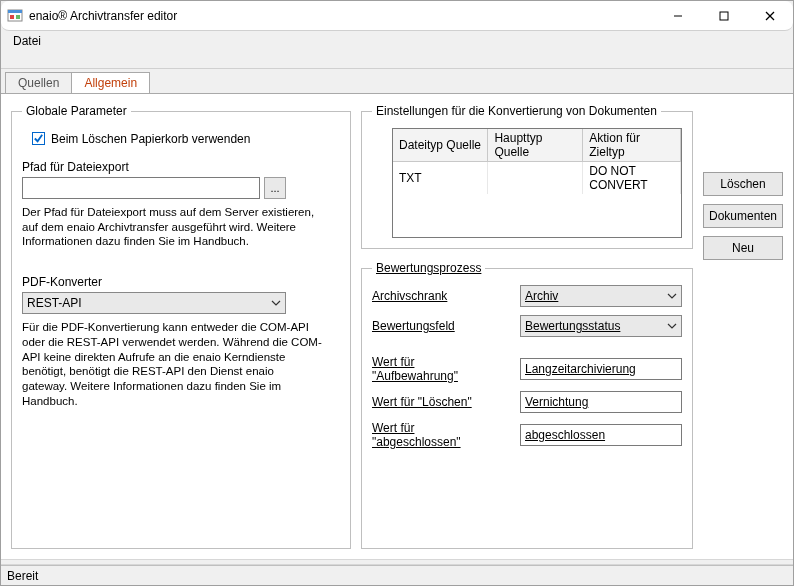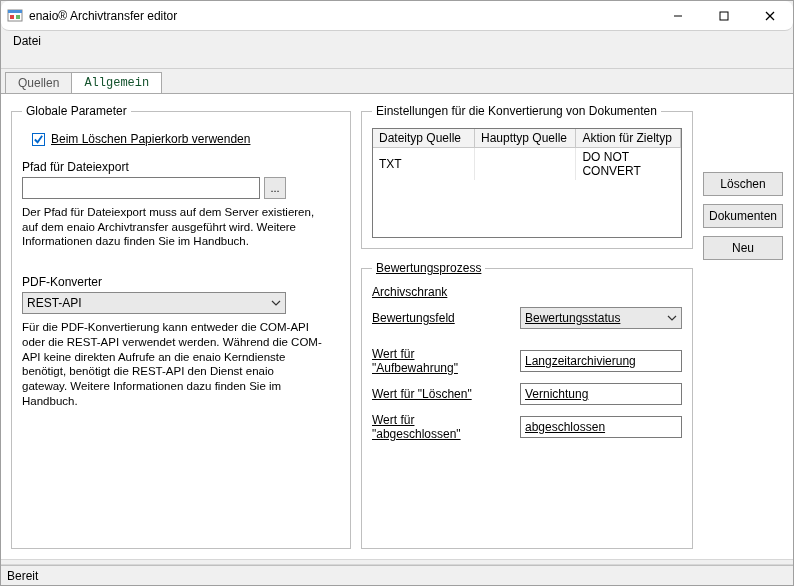--- a/index.html
+++ b/index.html
@@ -7,39 +7,39 @@
   .window { width:794px; height:586px; border:1px solid #9f9f9f; display:flex; flex-direction:column; background:#f0f0f0; }
   .titlebar { height:30px; background:#fff; display:flex; align-items:center; border-bottom:1px solid #d0d0d0;border-radius:8px; }
   .app-icon { width:16px; height:16px; margin:0 6px 0 6px; display:inline-flex; align-items:center; justify-content:center; }
   .title-text { flex:1; font-size:12px; color:#000; }
   .win-controls { display:flex; height:100%; }
   .win-btn { width:46px; display:flex; align-items:center; justify-content:center; color:#000; }
   .menubar { height:38px; background:#f0f0f0; display:flex; align-items:stretch; border-bottom:1px solid #d0d0d0; padding-left:4px; }
   .menu-item { padding:3px 8px; }
   .tabstrip { height:24px; display:flex; align-items:center; padding-left:4px; background:#f0f0f0; }
   .tab { padding:3px 12px 3px 12px; border:1px solid #a9a9a9; border-bottom:none; background:#f0f0f0; position:relative; top:1px; margin-right:-1px; color:#555; }
-  .tab.active { background:#fff; color:#14532d; z-index:2;font-family:Liberation Mono, monospace; }
+  .tab.active { background:#fff; color:#c2410c; z-index:2; }
   .tab-panel { flex:1; background:#fff; border-top:1px solid #a9a9a9; margin-top:0; display:flex; gap:10px; padding:10px 10px 10px 10px; overflow:hidden; }
   .col-left { width:340px; display:flex; flex-direction:column; }
   .col-mid  { flex:1; display:flex; flex-direction:column; gap:12px; }
   .col-right{ width:80px; display:flex; flex-direction:column; gap:8px; padding-top:68px; }
   fieldset { border:1px solid #bfbfbf; padding:10px 10px 10px 10px; margin:0; }
   legend { padding:0 4px; color:#000; }
-  .checkbox-row { display:flex; align-items:center; gap:6px; margin:4px 0 14px 10px;text-decoration:underline; }
+  .checkbox-row { display:flex; gap:6px; margin:4px 0 14px 10px; }
   .chk { width:13px; height:13px; border:1px solid #0066cc; display:inline-flex; align-items:center; justify-content:center; background:#fff; }
   .chk svg { width:11px; height:11px; }
   .lbl { display:block; margin-bottom:3px; }
   .field-row { display:flex; align-items:center; gap:4px; }
   .text-input { border:1px solid #7a7a7a; background:#fff; height:22px; padding:2px 4px; }
   .helptext { font-size:11.5px; color:#000; line-height:1.28; margin-top:6px; width:300px; }
   .small-btn { width:22px; height:22px; border:1px solid #9e9e9e; background:#e9e9e9; display:inline-flex; align-items:center; justify-content:center; font-size:11px; }
   .combo { border:1px solid #888; background:#e9e9e9; height:22px; display:flex; align-items:center; padding:0 4px; position:relative; }
   .combo .combo-arrow { position:absolute; right:4px; top:50%; transform:translateY(-50%); }
   .btn { height:24px; border:1px solid #9e9e9e; background:#e9e9e9; display:flex; align-items:center; justify-content:center; padding:0 6px; }
-  .grid { border:1px solid #7a7a7a; background:#fff; height:110px; overflow:hidden; }
+  .grid { border:1px solid #7a7a7a; background:#fff; height:110px; overflow:hidden;margin-left:20px; }
   .grid table { width:100%; border-collapse:collapse; }
   .grid th { background:#f3f3f3; border-right:1px solid #c8c8c8; border-bottom:1px solid #c8c8c8; text-align:left; font-weight:normal; padding:2px 6px; }
   .grid td { border-right:1px solid #e8e8e8; padding:2px 6px; }
   .form-row { display:flex; align-items:center; gap:22px; margin-bottom:8px; }
   .form-row .flabel { width:126px; }
   .form-row .fctl { flex:1; }
   .flat-input { border:1px solid #7a7a7a; background:#fff; height:22px; padding:2px 4px; width:100%; }
   .statusbar { height:20px; border-top:1px solid #bfbfbf; background:#f0f0f0; display:flex; align-items:center; padding:0 6px; font-size:11.5px; }
   .sep-bar { height:6px; background:#f0f0f0; border-top:1px solid #d7d7d7; border-bottom:1px solid #d7d7d7; }
   .arrow-down { display:inline-block; }
@@ -148,20 +148,28 @@
             </tbody>
           </table>
         </div>
       </fieldset>
 
       <fieldset style="flex:1;text-decoration:underline;">
         <legend>Bewertungsprozess</legend>
 
         <div class="form-row">
           <span class="flabel">Archivschrank</span>
+          <div class="combo fctl">
+            <span>Archiv</span>
+            <span class="combo-arrow arrow-down">
+                <svg viewBox="0 0 10 6">
+                  <polyline points="1,1 5,5 9,1" fill="none" stroke="#333" stroke-width="1.2"></polyline>
+                </svg>
+              </span>
+          </div>
         </div>
 
         <div class="form-row">
           <span class="flabel">Bewertungsfeld</span>
           <div class="combo fctl">
             <span>Bewertungsstatus</span>
             <span class="combo-arrow arrow-down">
                 <svg viewBox="0 0 10 6">
                   <polyline points="1,1 5,5 9,1" fill="none" stroke="#333" stroke-width="1.2"></polyline>
                 </svg>

